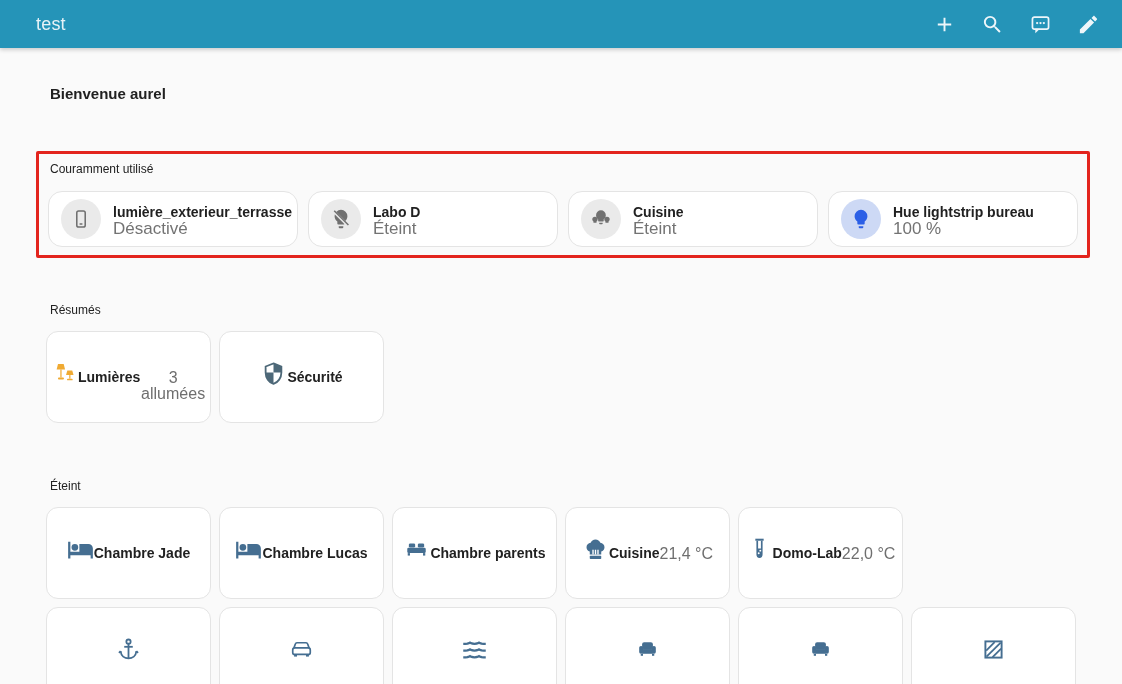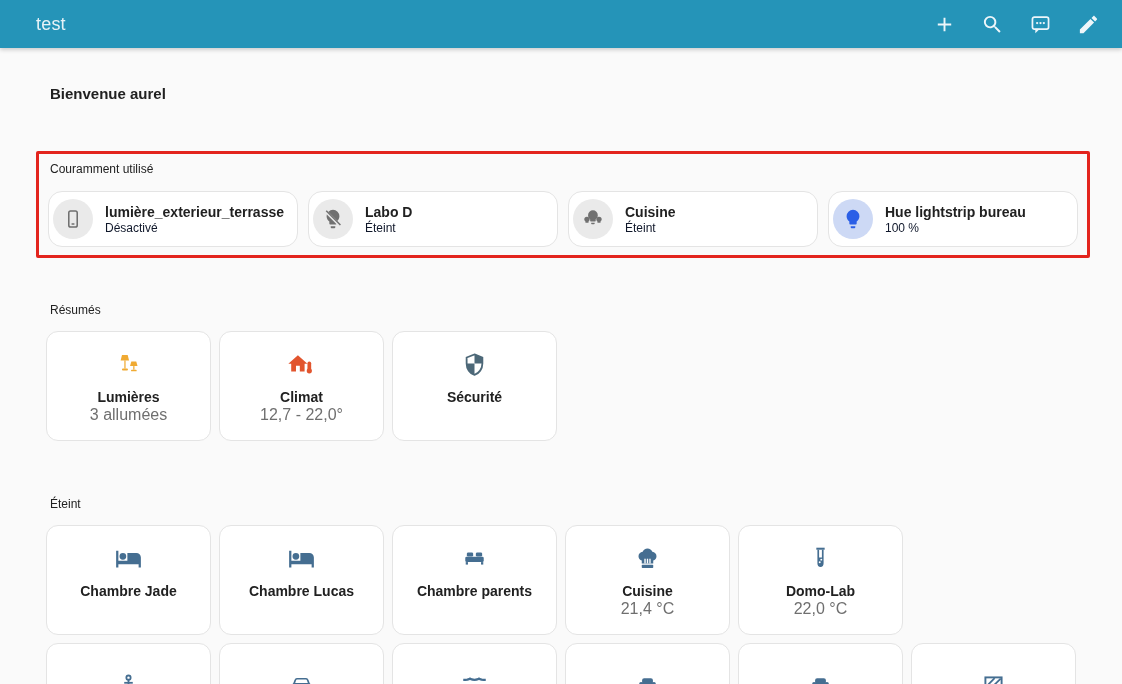--- a/index.html
+++ b/index.html
@@ -28,35 +28,35 @@
   main { padding:0 44px; }
   h1.welcome { font-size:15px; font-weight:bold; margin:34px 0 0 6px; line-height:24px; }
   h2.sectitle { font-size:12px; font-weight:400; margin:54px 0 0 6px; line-height:19px; color:#212121; }
   h2.sectitle.later { }
   .row { display:flex; gap:10px; margin:12px 0 0 4px; }
   .grid { display:flex; gap:8px; margin:11px 0 0 2px; }
   .grid.second { margin-top:8px; }
   
   .fcard {
     width:250px; height:56px; background:#fff; border:1px solid #e4e4e4;
-    border-radius:14px; display:flex; align-items:center; padding-left:4px;
+    border-radius:14px; display:flex; align-items:center; padding-left:12px;
     cursor:pointer;
   }
   .fcircle {
     width:40px; height:40px; border-radius:50%; background:#eaeaea; flex:0 0 40px;
     display:flex; align-items:center; justify-content:center; margin-right:12px;
   }
   .fcircle.blue { background:#cdd9f5; }
   .fcircle svg { width:22px; height:22px; }
   .ftitle { font-size:14px; font-weight:bold; line-height:18px; white-space:nowrap; }
-  .fstatus { font-size:12px; color:#0f172a; line-height:15px; }
+  .fstatus { font-size:17px; color:#737373; line-height:15px; }
   
   .scard {
-    width:165px; height:110px; background:#fff; border:1px solid #e4e4e4;
-    border-radius:12px; display:flex; flex-direction:column; align-items:center;
+    width:165px; height:92px; background:#fff; border:1px solid #e4e4e4;
+    border-radius:12px; display:flex; flex-direction:row; align-items:center;
     justify-content:center; text-align:center; cursor:pointer; padding:0 4px;
   }
   .sicon { height:30px; display:flex; align-items:center; justify-content:center; margin-bottom:8px; }
   .sicon svg { width:27px; height:27px; }
   .slabel { font-size:14px; font-weight:bold; line-height:18px; }
   .sstatus { font-size:16px; color:#6f6f6f; line-height:16px; height:16px; margin-top:1px;text-align:center; }
   
   .annotation {
     position:absolute; left:36px; top:151px; width:1054px; height:107px;
     border:3px solid #e3241d; border-radius:2px; pointer-events:none; z-index:10;
@@ -172,33 +172,20 @@
           <rect x="6.2" y="15.6" width="5.3" height="1.7" rx="0.8" fill="#f0aa32"></rect>
           <path fill="#f0aa32" d="M14.5,9.3 H18.9 L20,13.4 H13.4 Z"></path>
           <rect x="16.2" y="13.4" width="1.1" height="3.2" fill="#f0aa32"></rect>
           <rect x="14.2" y="16.6" width="5.1" height="1.5" rx="0.75" fill="#f0aa32"></rect>
         </svg>
       </div>
       <div class="slabel">Lumières</div>
       <div class="sstatus">3 allumées</div>
     </div>
 
-    <div class="scard">
-      <div class="sicon">
-        <svg viewBox="0 0 24 24">
-          <g transform="translate(-1.4,1.2) scale(0.85)">
-              <path fill="#e2552e" d="M10,20V14H14V20H19V12H22L12,3L2,12H5V20H10Z"></path>
-            </g>
-          <rect x="17.3" y="9.3" width="3.3" height="8.2" rx="1.65" fill="#e2552e"></rect>
-          <circle cx="18.95" cy="17.6" r="2.3" fill="#e2552e"></circle>
-        </svg>
-      </div>
-      <div class="slabel">Climat</div>
-      <div class="sstatus">12,7 - 22,0°</div>
-    </div>
 
     <div class="scard">
       <div class="sicon">
         <svg viewBox="0 0 24 24">
           <path d="M12,3 L19,5.8 V11 C19,15.8 16.1,20 12,21.2 C7.9,20 5,15.8 5,11 V5.8 Z" fill="none" stroke="#4d6878" stroke-width="1.6"></path>
           <path d="M12,3 L19,5.8 V11 H12 Z" fill="#4d6878"></path>
           <path d="M5,11 H12 V21.2 C7.9,20 5,15.8 5,11 Z" fill="#4d6878"></path>
         </svg>
       </div>
       <div class="slabel">Sécurité</div>

